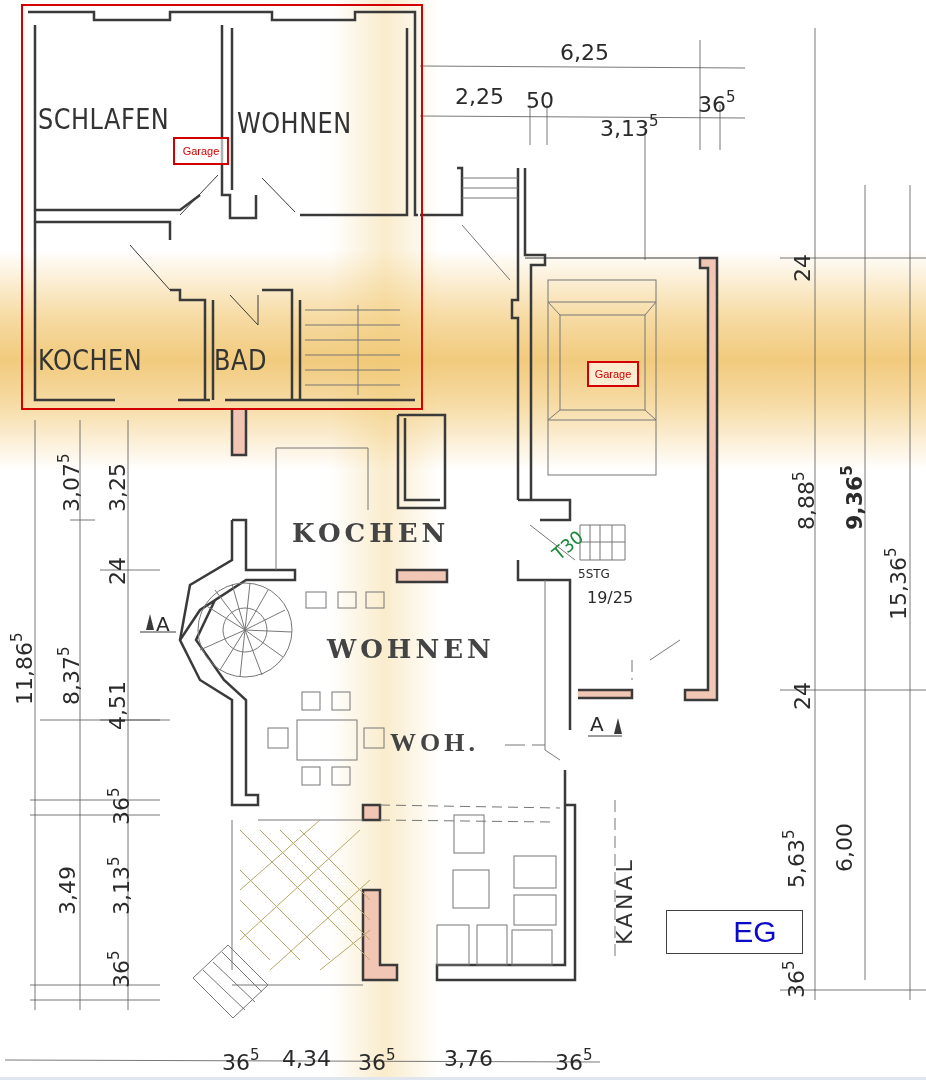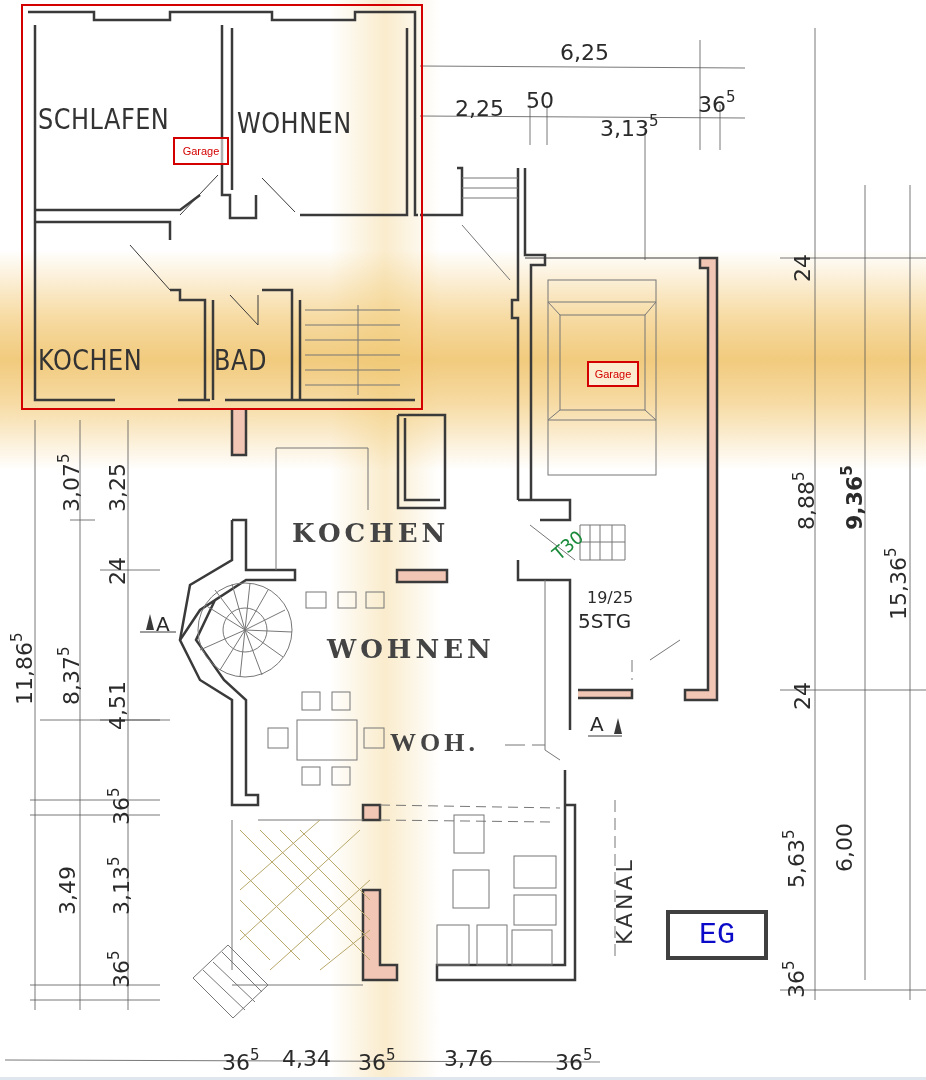--- a/index.html
+++ b/index.html
@@ -20,23 +20,23 @@
   .dim { font-family:"DejaVu Sans", sans-serif; font-size:22px; color:#2a2a2a; }
   .dim sup { font-size:15px; vertical-align:10px; }
   .rot { transform:rotate(-90deg); transform-origin:left top; }
   .tag-red {
     position:absolute; border:2px solid #d40000; color:#d40000;
     font-family:"Liberation Sans", sans-serif; font-size:11px; background:rgba(255,255,255,0.6);
     display:flex; align-items:center; justify-content:center;
   }
   .frame-red { position:absolute; left:21px; top:4px; width:398px; height:402px; border:2px solid #d40000; }
   .eg-box {
-    position:absolute; left:666px; top:910px; width:94px; height:42px; border:4px solid #404040;
-    color:#0a0ac8; font-family:Liberation Mono, monospace; font-size:30px; font-weight:normal;
-    display:flex; align-items:center; justify-content:center; background:#fff;
+    position:absolute; left:666px; top:910px; width:94px; height:42px; border:1px solid #404040;
+    color:#0a0ac8; font-family:Liberation Sans, sans-serif; font-size:30px; font-weight:normal;
+    display:flex; align-items:center; justify-content:center; background:#fff;padding-left:41px;
   }
   .green { position:absolute; color:#1a8a3a; font-family:"DejaVu Sans", sans-serif; font-size:18px; transform:rotate(-40deg); transform-origin:left top; }
   .bottom-strip { position:absolute; left:0; top:1077px; width:926px; height:3px; background:#dfe6ee; }
 </style>
 </head>
 <body>
 
 <div class="canvas">
   <div class="band"></div>
   <div class="vband"></div>
@@ -170,26 +170,26 @@
   <div class="tag-red" style="left:587px;top:361px;width:48px;height:22px;">Garage</div>
 
   <div class="lbl stencil" style="left:292px;top:518px;">KOCHEN</div>
   <div class="lbl stencil" style="left:327px;top:634px;">WOHNEN</div>
   <div class="lbl stencil" style="left:390px;top:728px;font-family:Liberation Serif, serif;">WOH.</div>
   <div class="lbl room rot" style="left:612px;top:945px;font-size:22px;letter-spacing:3px;">KANAL</div>
 
   <div class="lbl dim" style="left:156px;top:612px;font-size:20px;">A</div>
   <div class="lbl dim" style="left:590px;top:712px;font-size:20px;">A</div>
 
-  <div class="lbl dim" style="left:578px;top:567px;font-size:20px;margin-top:42px;">5STG</div>
+  <div class="lbl dim" style="left:578px;top:567px;font-size:12px;">5STG</div>
   <div class="lbl dim" style="left:587px;top:588px;font-size:16px;">19/25</div>
   <div class="green" style="left:548px;top:548px;">T30</div>
 
   <div class="lbl dim" style="left:560px;top:40px;">6,25</div>
-  <div class="lbl dim" style="left:455px;top:96px;">2,25</div>
+  <div class="lbl dim" style="left:455px;top:84px;">2,25</div>
   <div class="lbl dim" style="left:526px;top:88px;">50</div>
   <div class="lbl dim" style="left:600px;top:88px;margin-top:24px;"><span>3,13</span><sup>5</sup></div>
   <div class="lbl dim" style="left:698px;top:88px;"><span>36</span><sup>5</sup></div>
 
   <div class="lbl dim rot" style="left:790px;top:282px;">24</div>
   <div class="lbl dim rot" style="left:790px;top:710px;">24</div>
   <div class="lbl dim rot" style="left:790px;top:530px;"><span>8,88</span><sup>5</sup></div>
   <div class="lbl dim rot" style="left:838px;top:530px;font-weight:bold;"><span>9,36</span><sup>5</sup></div>
   <div class="lbl dim rot" style="left:882px;top:620px;"><span>15,36</span><sup>5</sup></div>
   <div class="lbl dim rot" style="left:780px;top:888px;"><span>5,63</span><sup>5</sup></div>

